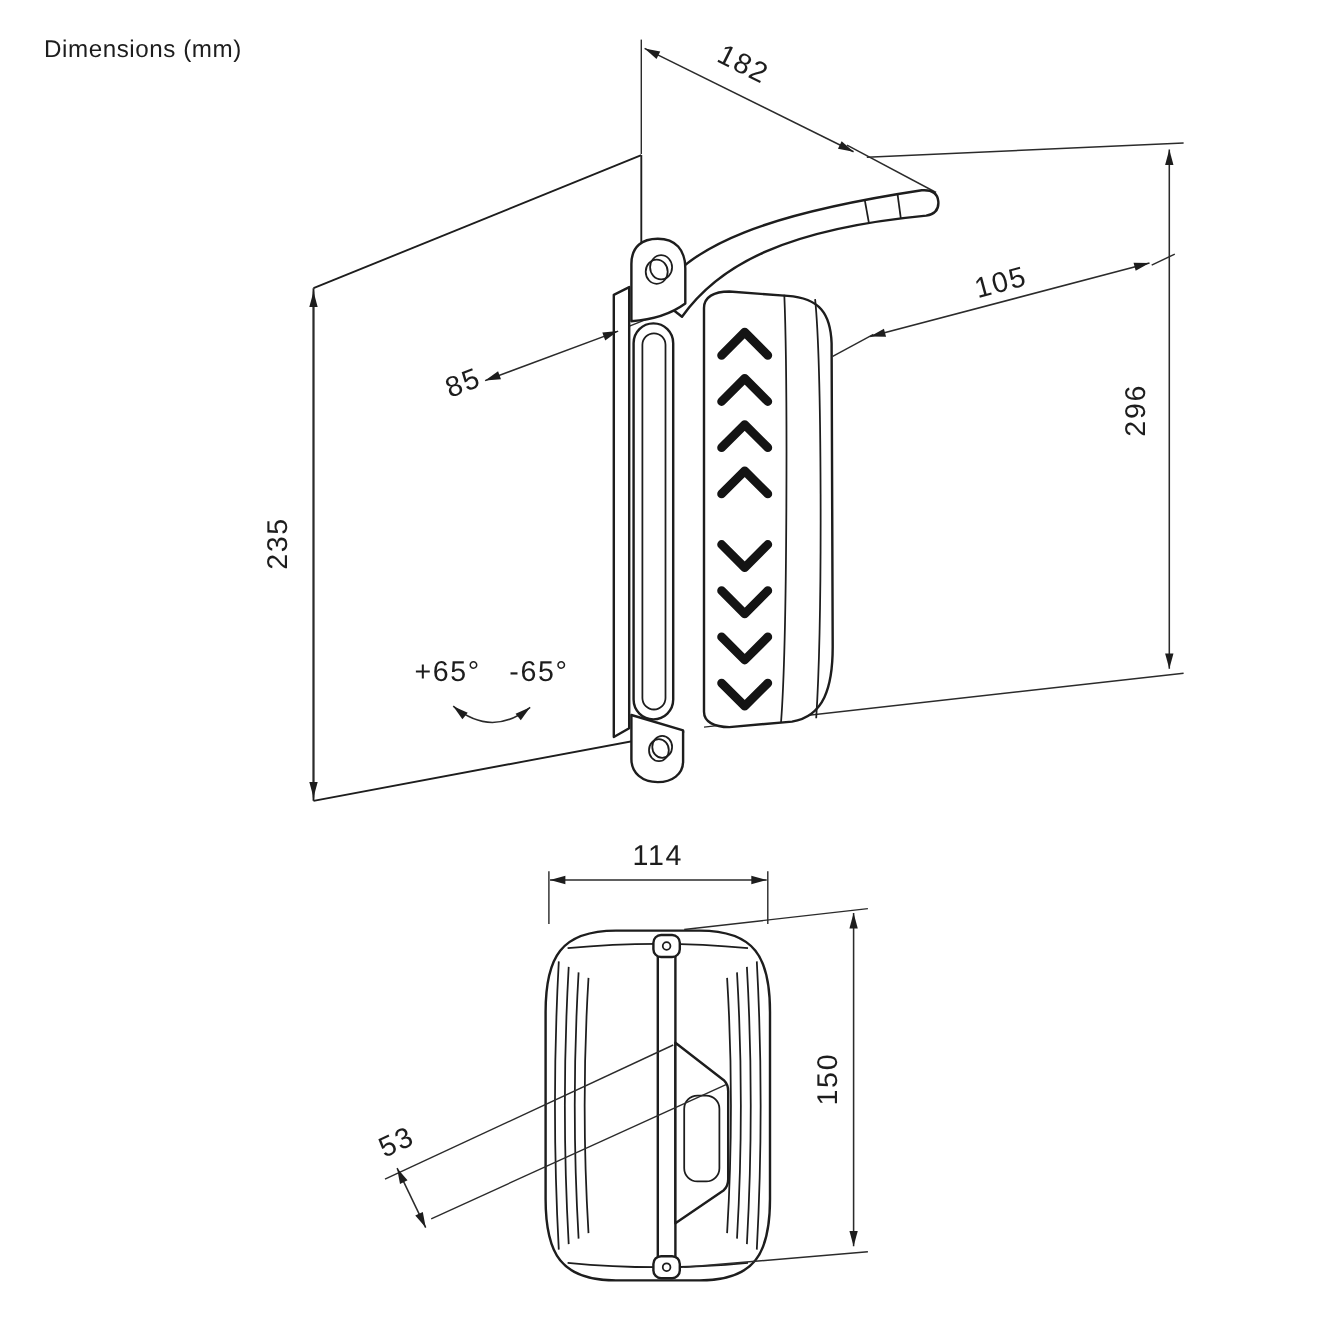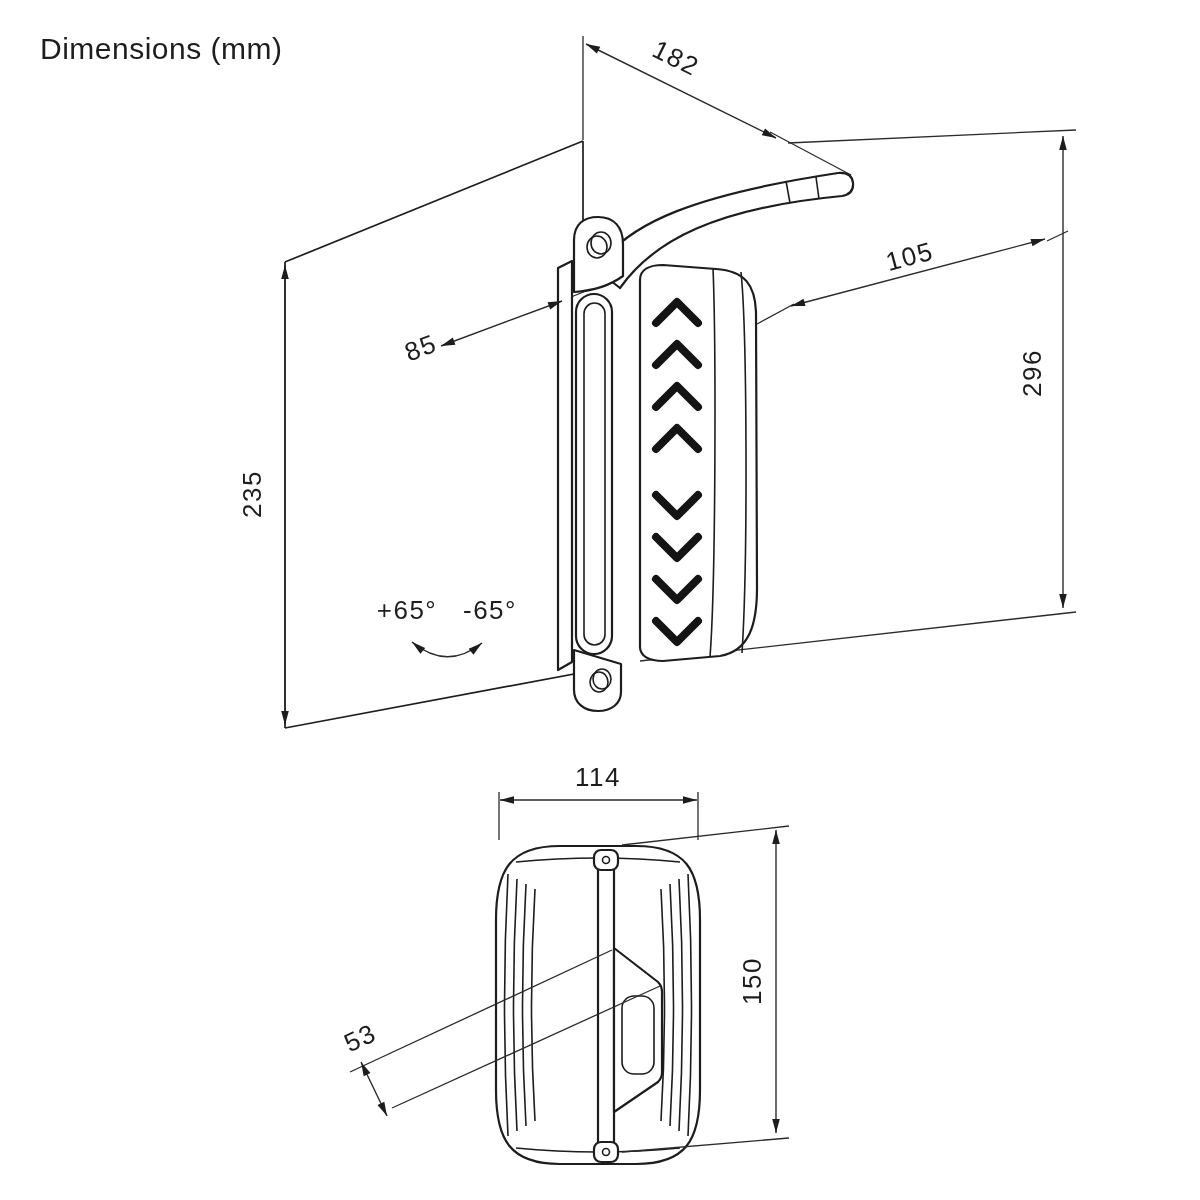--- a/index.html
+++ b/index.html
@@ -1,18 +1,18 @@
 <!DOCTYPE html>
 <html><head>
 <meta charset="utf-8">
 <style>
   html,body{margin:0;padding:0;background:#fff}
   .canvas{position:relative;width:1200px;height:1200px;background:#fff;overflow:hidden;
           font-family:"Liberation Sans",sans-serif}
-  .title{position:absolute;left:40px;top:32px;font-size:30px;font-weight:500;
+  .title{position:absolute;left:40px;top:32px;font-size:22px;font-weight:500;
          color:#1d1d1d;letter-spacing:.5px}
   svg{position:absolute;left:0;top:0}
   .dim-label{font-family:"Liberation Sans",sans-serif;font-size:26px;fill:#1d1d1d;letter-spacing:1.5px}
   .plane{stroke:#1d1d1d;stroke-width:1.7;fill:none}
   .solid{stroke:#1d1d1d;stroke-width:2.2;fill:#fff;stroke-linejoin:round}
   .inner{stroke:#1d1d1d;stroke-width:1.6;fill:none;stroke-linejoin:round}
   .thin{stroke:#2b2b2b;stroke-width:1.3;fill:none}
   .dimline{stroke:#2b2b2b;stroke-width:1.4;fill:none}
   .chev{stroke:#141414;stroke-width:8;fill:none;stroke-linecap:round;stroke-linejoin:round}
   .rib{stroke:#1d1d1d;stroke-width:1.6;fill:none}

